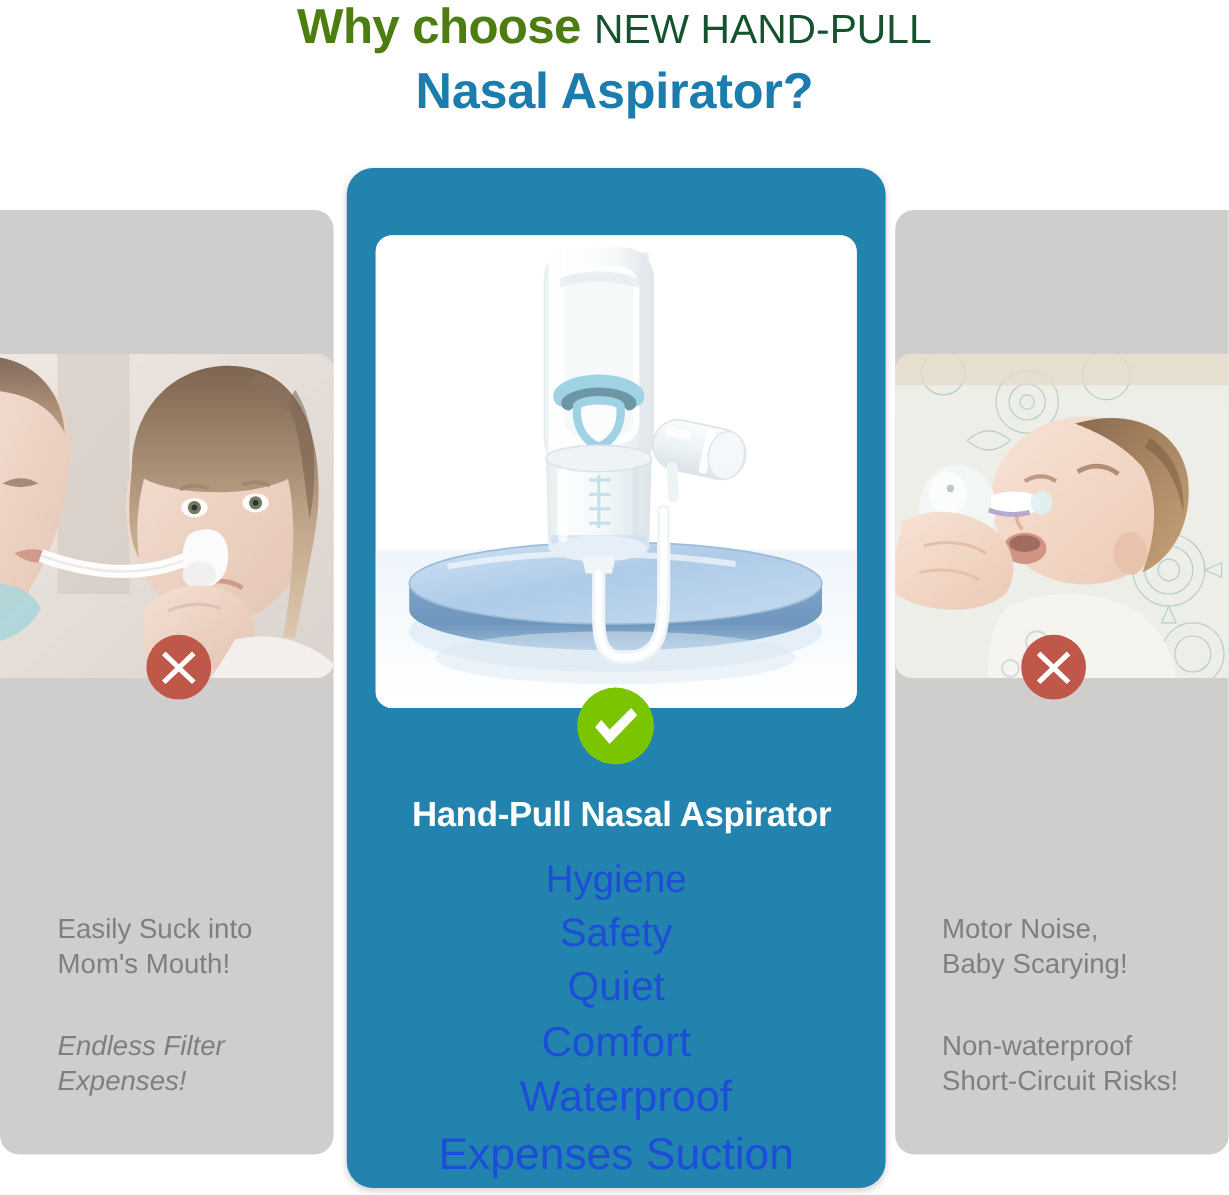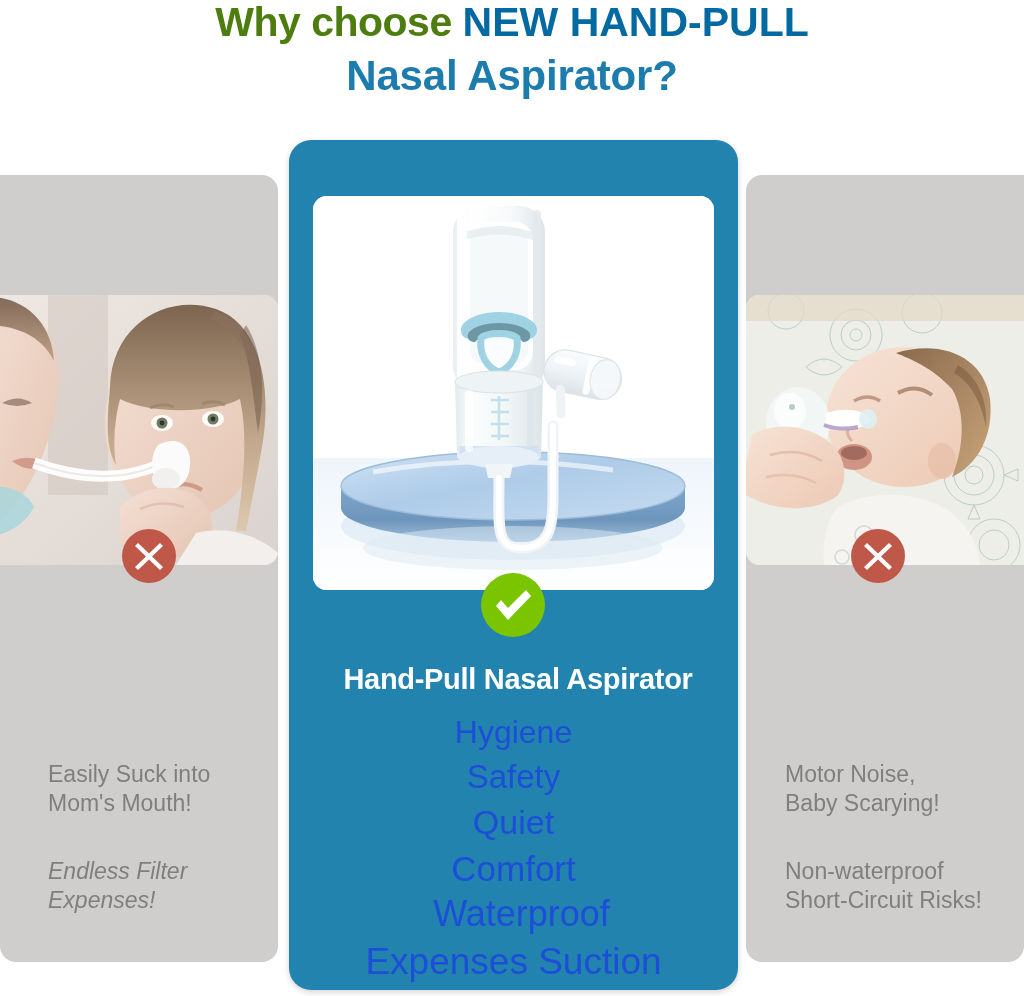--- a/index.html
+++ b/index.html
@@ -33,23 +33,23 @@
     padding-top: 12px;
     white-space: nowrap;
   }
   .hl-light {
     font-size: 41px;
     font-weight: bold;
     color: #4d7c0f;
     letter-spacing: -0.5px;
   }
   .hl-strong {
-    font-size: 41px;
-    font-weight: bold;
-    color: #0369a1;
+    font-size: 34px;
+    font-weight: normal;
+    color: #14532d;
     letter-spacing: 0px;
   }
   .hl-line2 {
     font-size: 42px;
     font-weight: bold;
     color: #1c7cad;
     letter-spacing: -0.2px;
   }
 
   

